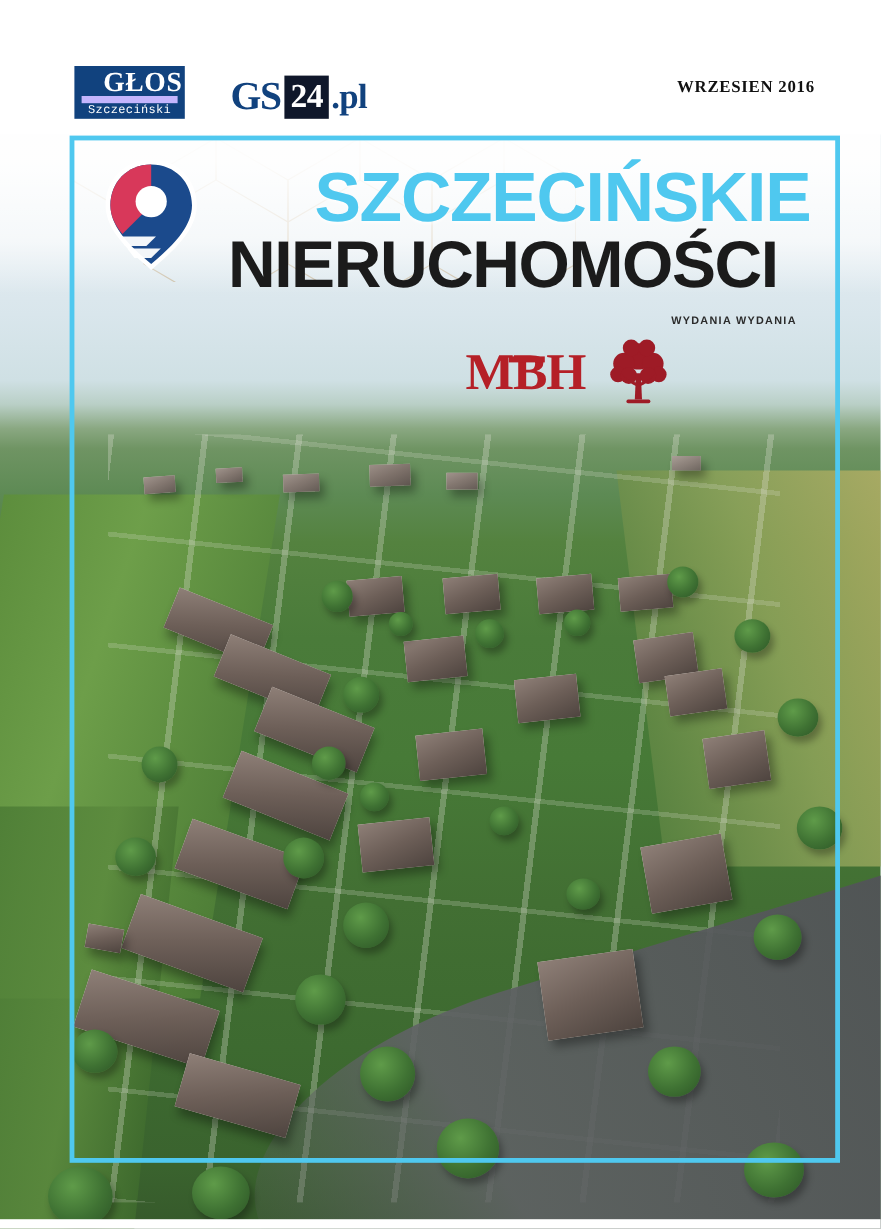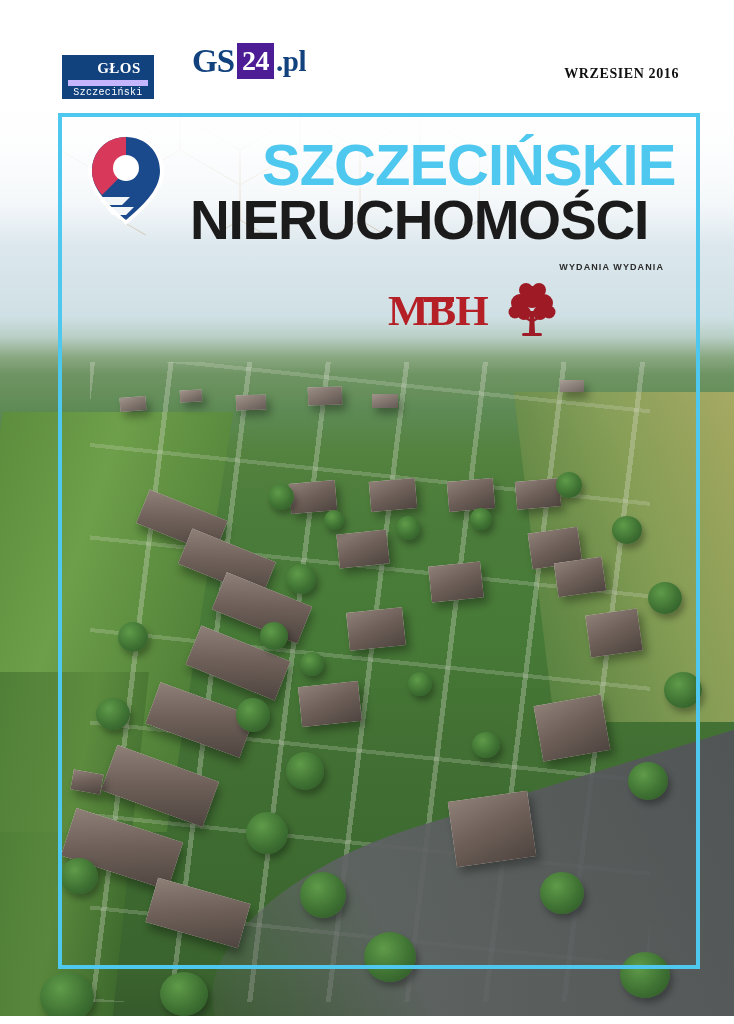--- a/index.html
+++ b/index.html
@@ -28,53 +28,53 @@
     width: 92px; height: 44px;
     background: #11427e;
     color: #ffffff;
     text-align: center;
     padding-top: 2px;
   }
   .glos-logo .g1 {
     display: block;
     font-family: "Liberation Serif", serif;
     font-weight: bold;
-    font-size: 15px;
+    font-size: 23px;
     line-height: 23px;
     letter-spacing: 0.5px;
     margin-left: 22px;
   }
   .glos-logo .g2 {
     display: block;
     font-family: Liberation Mono, monospace;
     font-size: 10px;
     line-height: 12px;
     letter-spacing: 0.3px;
     border-top: 6px solid #c4b5fd;
     margin: 0 6px;
     padding-top: 1px;
   }
   .gs24 {
     position: absolute;
-    left: 192px; top: 43px;
+    left: 192px; top: 63px;
     height: 36px;
     display: flex;
     align-items: flex-start;
   }
   .gs24 .gs-txt {
     font-family: "Liberation Serif", serif;
     font-weight: bold;
     font-size: 33px;
     line-height: 36px;
     color: #11427e;
     letter-spacing: -1px;
     padding-right: 3px;
   }
   .gs24 .gs-box {
-    background: #4c1d95;
+    background: #0f172a;
     color: #ffffff;
     font-family: "Liberation Serif", serif;
     font-weight: bold;
     font-size: 28px;
     line-height: 36px;
     padding: 0 5px;
     letter-spacing: -0.5px;
   }
   .gs24 .gs-pl {
     font-family: "Liberation Serif", serif;

